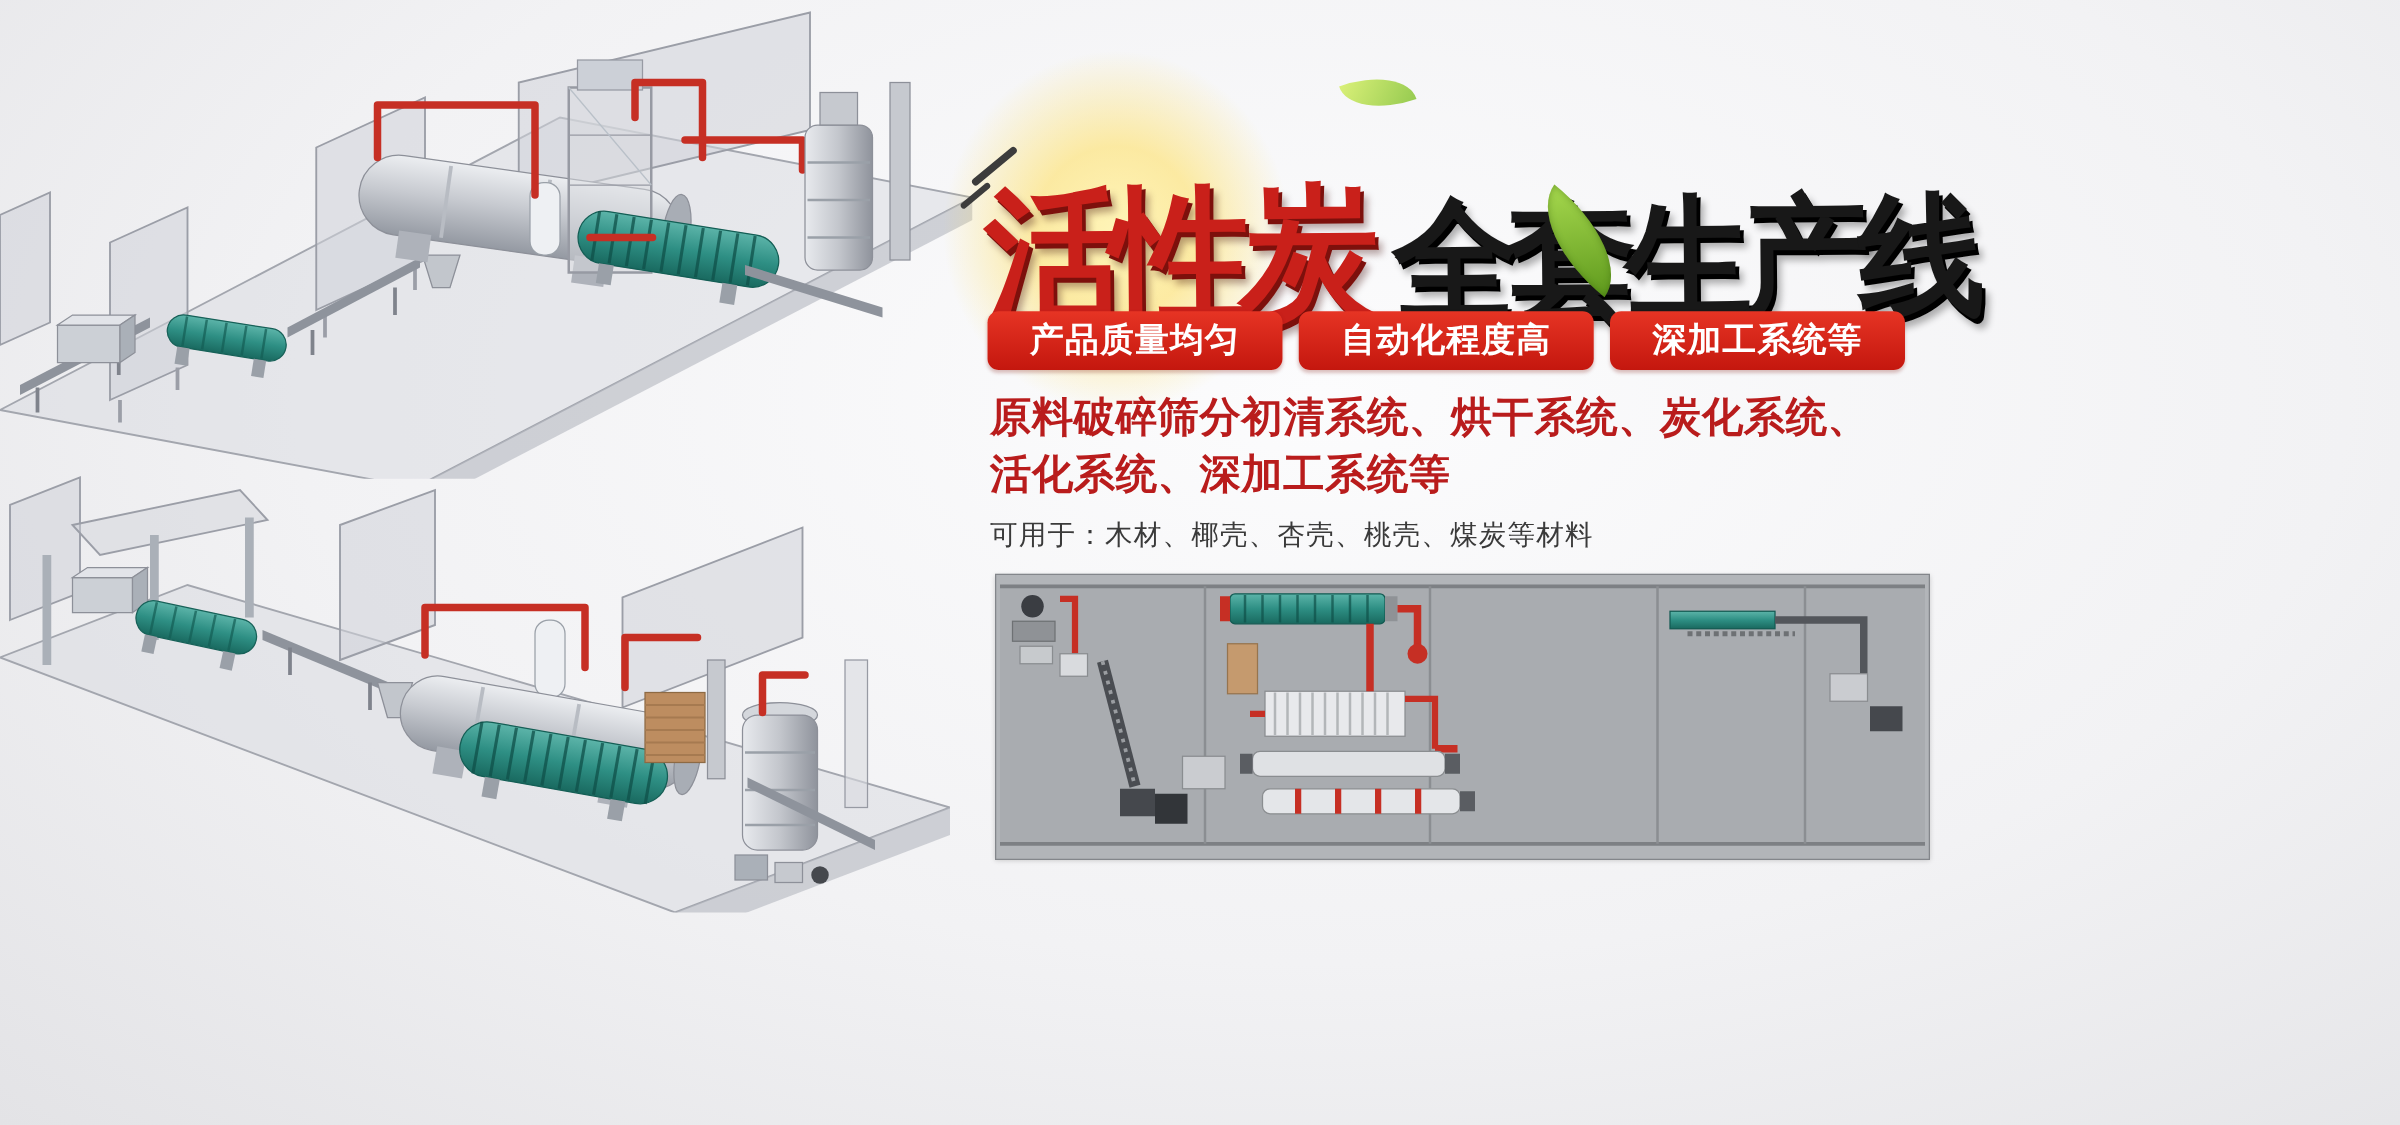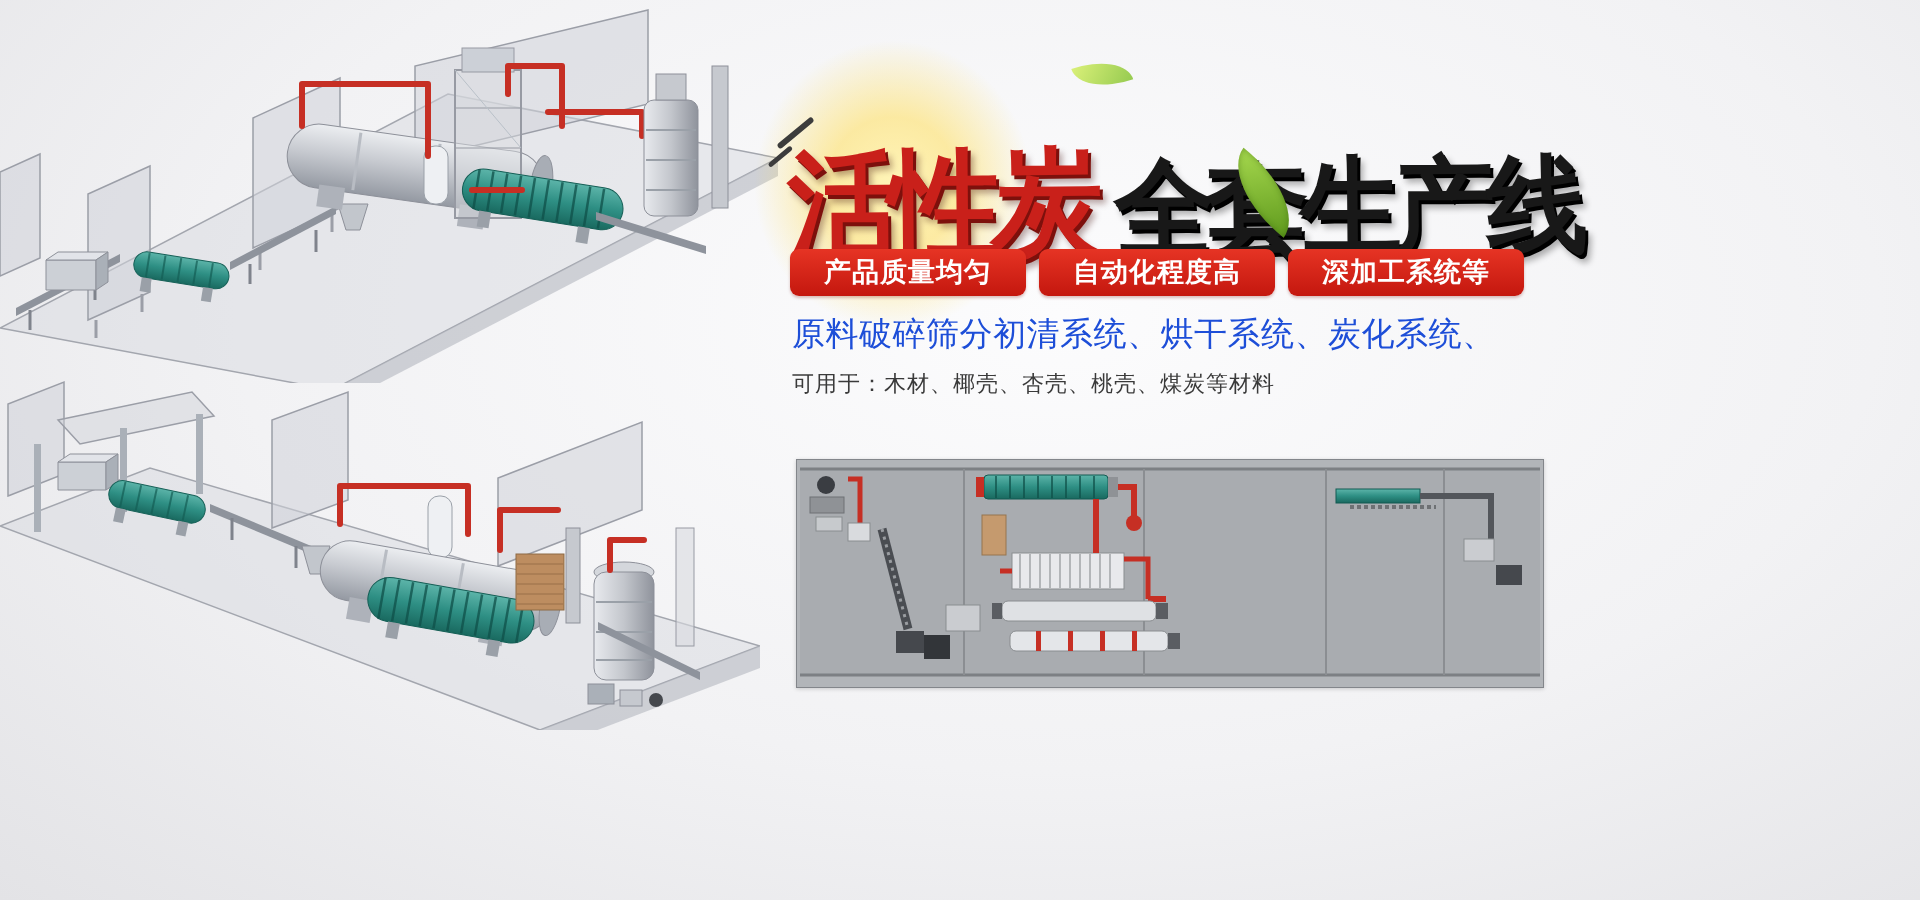--- a/index.html
+++ b/index.html
@@ -58,21 +58,21 @@
 
   .badges { position:absolute; left:8px; top:233px; display:flex; gap:13px; }
   .badge {
     display:inline-block; height:47px; line-height:47px; padding:0 34px;
     background:linear-gradient(180deg,#e63424 0%,#c4170e 100%);
     border-radius:9px; color:#ffffff; font-size:27px; font-weight:700;
     letter-spacing:1px; box-shadow:0 2px 3px rgba(120,10,5,0.25);
   }
 
   .desc { position:absolute; left:10px; top:296px; width:770px; }
-  .desc-bold { font-size:33px; font-weight:400; color:#1d4ed8; line-height:1.35; letter-spacing:0.5px; }
+  .desc-bold { font-size:33px; font-weight:700; color:#b91c1c; line-height:1.35; letter-spacing:0.5px; }
   .desc-light { font-size:22px; font-weight:400; color:#3a3a3a; margin-top:12px; letter-spacing:1px; }
 
   .diagram {
     position:absolute; left:14px; top:443px; width:748px; height:229px;
     box-shadow:0 1px 4px rgba(0,0,0,0.18);
   }
   .diagram svg { width:100%; height:100%; display:block; }
 </style>
 </head>
 <body>
@@ -368,20 +368,21 @@
   </div>
 
   <div class="badges">
     <span class="badge">产品质量均匀</span>
     <span class="badge">自动化程度高</span>
     <span class="badge">深加工系统等</span>
   </div>
 
   <div class="desc">
     <div class="desc-bold">原料破碎筛分初清系统、烘干系统、炭化系统、</div>
+    <div class="desc-bold">活化系统、深加工系统等</div>
     <div class="desc-light">可用于：木材、椰壳、杏壳、桃壳、煤炭等材料</div>
   </div>
 
   <div class="diagram">
     <svg viewBox="0 0 748 229" xmlns="http://www.w3.org/2000/svg">
       <defs>
         <linearGradient id="dTeal" x1="0" y1="0" x2="0" y2="1">
           <stop offset="0" stop-color="#5cb4a9"></stop>
             <stop offset="0.5" stop-color="#2e8f84"></stop>
             <stop offset="1" stop-color="#19695f"></stop>

